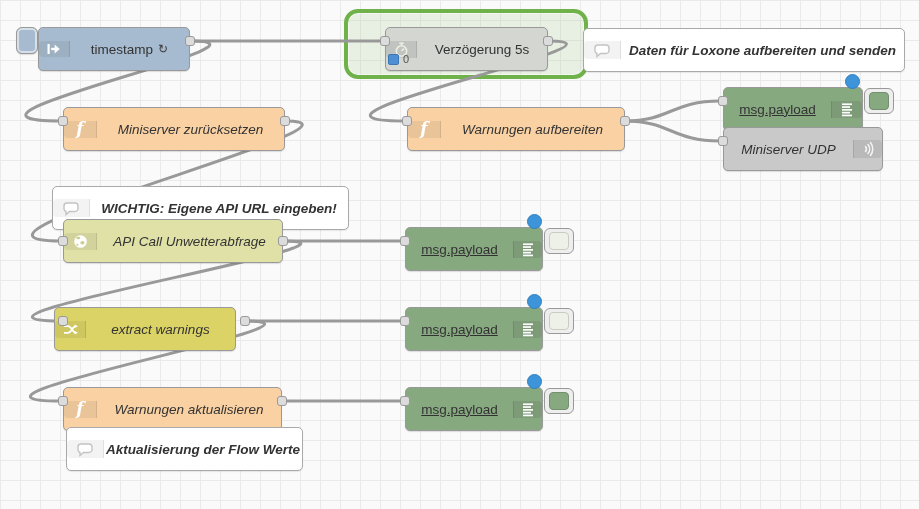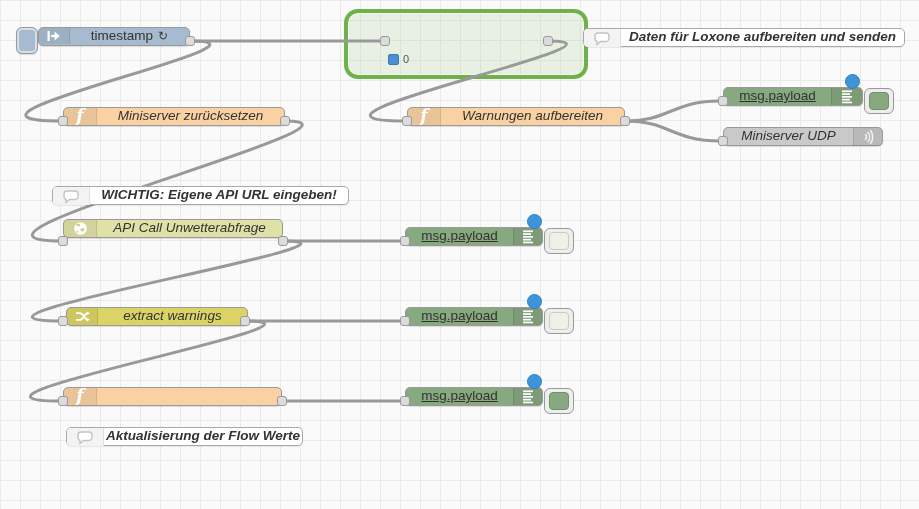--- a/index.html
+++ b/index.html
@@ -18,22 +18,22 @@
     position:absolute;border:4px solid #6fb24a;border-radius:14px;
     background:rgba(130,185,95,0.14);
     box-shadow:0 0 0 1px rgba(255,255,255,0.5) inset;
     z-index:1;
   }
   
   #wires{position:absolute;left:0;top:0;z-index:2;}
   #wires path{stroke:#999;stroke-width:3;fill:none;stroke-linecap:round;}
   
   .node{
-    position:absolute;height:19px;border:1px solid #999;border-radius:5px;
-    display:flex;align-items:flex-start;box-sizing:border-box;z-index:3;
+    position:absolute;height:44px;border:1px solid #999;border-radius:5px;
+    display:flex;align-items:center;box-sizing:border-box;z-index:3;
     box-shadow:0 1px 1px rgba(0,0,0,0.12);
   }
   .icon-region{
     width:30px;flex:0 0 auto;display:flex;align-items:center;justify-content:center;
     background:rgba(0,0,0,0.06);border-right:1px solid rgba(0,0,0,0.10);
     border-radius:4px 0 0 4px;
   }
   .icon-region.right{
     border-right:none;border-left:1px solid rgba(0,0,0,0.10);
     border-radius:0 4px 4px 0;background:rgba(0,0,0,0.08);
@@ -119,20 +119,31 @@
         <path d="M8.6 3.4 L13.8 8 L8.6 12.6 Z" fill="#fff"></path>
       </svg>
     </span>
     <span class="label">
       <span>timestamp</span>
         <span class="repeat">↻</span>
     </span>
   </div>
   <div class="port" style="left:185px;top:36px"></div>
 
+  <div class="node delay" style="left:385px;top:27px;width:163px">
+    <span class="icon-region">
+      <svg width="17" height="17" viewBox="0 0 17 17" fill="none" stroke="#eceee2" stroke-width="1.6">
+        <circle cx="8.5" cy="10" r="5.2"></circle>
+        <path d="M8.5 10 L11 7.6"></path>
+        <path d="M8.5 4.8 V2.6"></path>
+        <path d="M6.3 2.2 h4.4"></path>
+      </svg>
+    </span>
+    <span class="label">Verzögerung 5s</span>
+  </div>
   <div class="port" style="left:380px;top:36px"></div>
   <div class="port" style="left:543px;top:36px"></div>
   <div class="status" style="left:388px;top:53px">
     <span class="status-dot"></span>
     <span>0</span>
   </div>
 
   <div class="node comment" style="left:583px;top:28px;width:322px">
     <span class="icon-region">
       <svg width="18" height="18" viewBox="0 0 18 18">
@@ -224,21 +235,21 @@
           <rect x="3" y="5.2" width="8" height="1.7"></rect>
         <rect x="3" y="8" width="10" height="1.7"></rect>
           <rect x="3" y="10.8" width="8" height="1.7"></rect>
         <rect x="3" y="13.6" width="10" height="1.7"></rect>
       </svg>
     </span>
   </div>
   <div class="port" style="left:400px;top:236px"></div>
   <div class="bluedot" style="left:527px;top:214px"></div>
 
-  <div class="node change" style="left:66px;top:307px;width:182px">
+  <div class="node change" style="left:54px;top:307px;width:182px">
     <span class="icon-region" style="width:30px">
       <svg width="17" height="17" viewBox="0 0 17 17" fill="none" stroke="#fff" stroke-width="1.7">
         <path d="M2 5.2 h4 c4 0 4 6.6 8 6.6"></path>
         <path d="M2 11.8 h4 c4 0 4 -6.6 8 -6.6"></path>
         <path d="M12.6 3.4 L16 5.2 L12.6 7 Z" fill="#fff" stroke="none"></path>
         <path d="M12.6 10 L16 11.8 L12.6 13.6 Z" fill="#fff" stroke="none"></path>
       </svg>
     </span>
     <span class="label it">extract warnings</span>
   </div>
@@ -260,20 +271,21 @@
       </svg>
     </span>
   </div>
   <div class="port" style="left:400px;top:316px"></div>
   <div class="bluedot" style="left:527px;top:294px"></div>
 
   <div class="node func" style="left:63px;top:387px;width:219px">
     <span class="icon-region" style="width:32px">
       <span class="fglyph">f</span>
     </span>
+    <span class="label it">Warnungen aktualisieren</span>
   </div>
   <div class="port" style="left:58px;top:396px"></div>
   <div class="port" style="left:277px;top:396px"></div>
 
   <div class="toggle" style="left:544px;top:388px">
     <span class="inner on"></span>
   </div>
   <div class="node debug" style="left:405px;top:387px;width:138px">
     <span class="label">msg.payload</span>
     <span class="icon-region right" style="width:28px">

